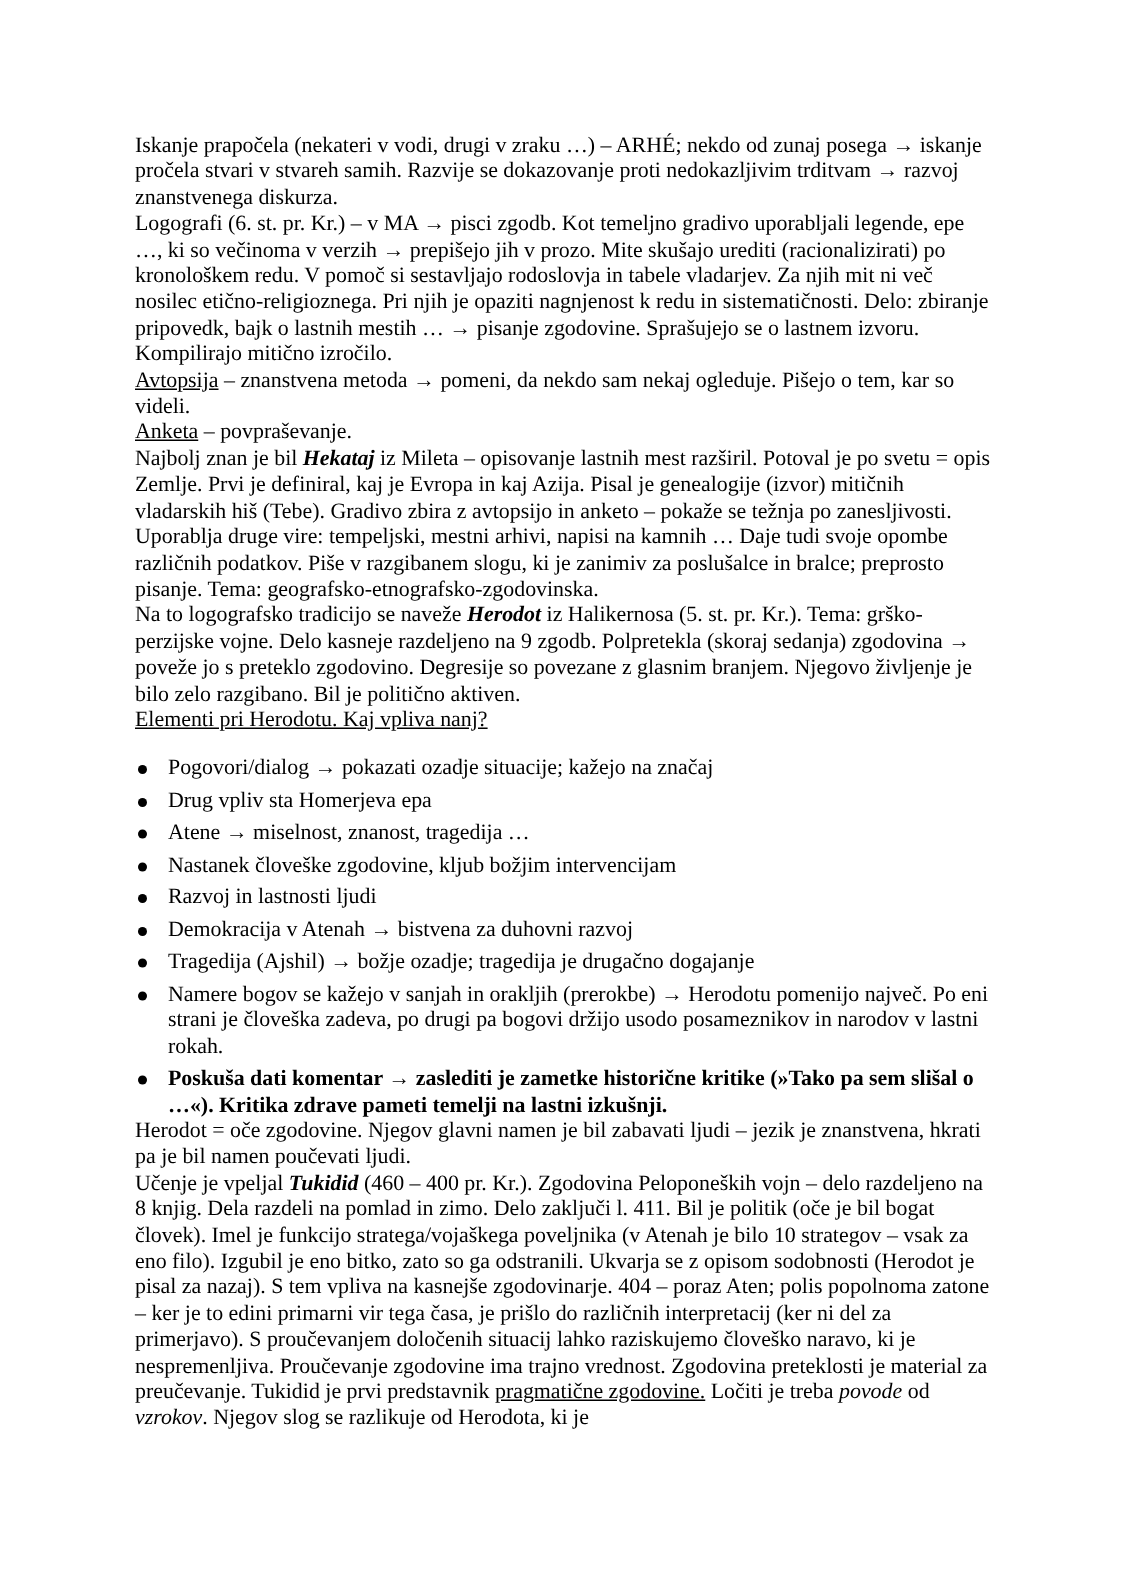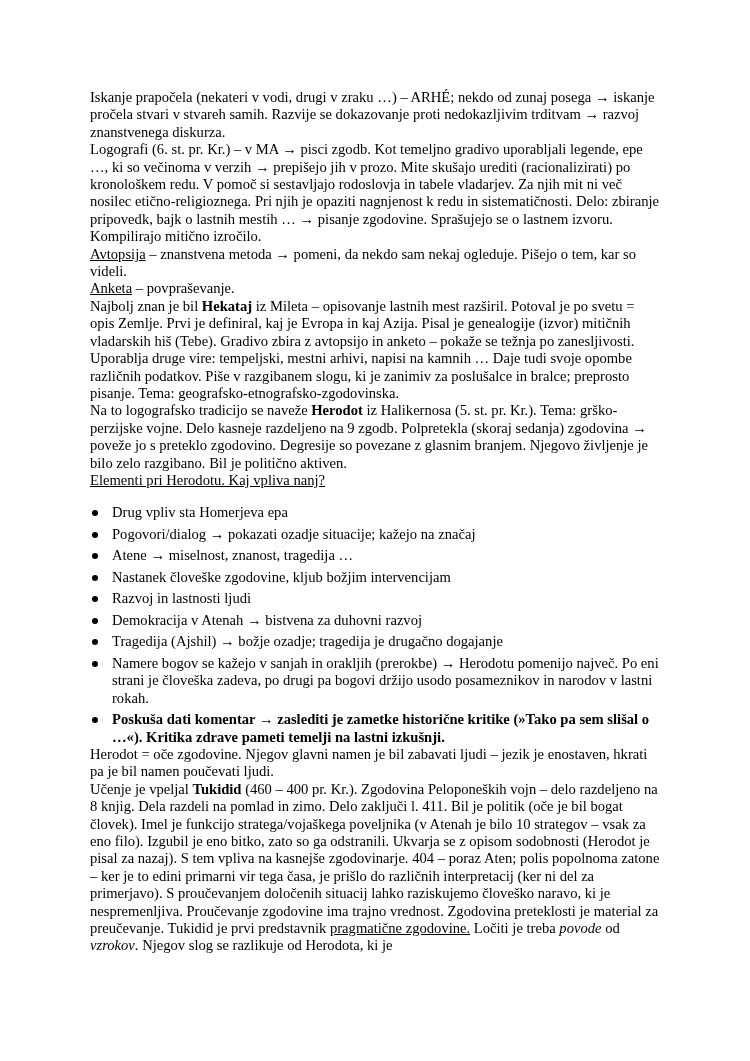--- a/index.html
+++ b/index.html
@@ -9,21 +9,21 @@
     left: 90px;
     top: 89px;
     width: 572px;
     font-family: "Liberation Serif", "DejaVu Serif", serif;
     font-size: 14.6px;
     line-height: 17.4px;
     color: #000;
   }
   .page p { margin: 0; }
   .u { text-decoration: underline; }
-  b { font-weight: bold; }
+  b { font-weight: bold; font-style: italic; }
   i { font-style: italic; }
   ul.bullets { list-style: none; margin: 0; padding: 0; }
   ul.bullets li {
     position: relative;
     padding-left: 22px;
     margin: 0 0 4.1px 0;
   }
   ul.bullets li .dot {
     position: absolute;
     left: 2px;
@@ -48,28 +48,28 @@
 
   <p><span class="u">Anketa</span><span> – povpraševanje.</span></p>
 
   <p><span>Najbolj znan je bil </span><b>Hekataj</b><span> iz Mileta – opisovanje lastnih mest razširil. Potoval je po svetu = opis Zemlje. Prvi je definiral, kaj je Evropa in kaj Azija. Pisal je genealogije (izvor) mitičnih vladarskih hiš (Tebe). Gradivo zbira z avtopsijo in anketo – pokaže se težnja po zanesljivosti. Uporablja druge vire: tempeljski, mestni arhivi, napisi na kamnih … Daje tudi svoje opombe različnih podatkov. Piše v razgibanem slogu, ki je zanimiv za poslušalce in bralce; preprosto pisanje. Tema: geografsko-etnografsko-zgodovinska.</span></p>
 
   <p><span>Na to logografsko tradicijo se naveže </span><b>Herodot</b><span> iz Halikernosa (5. st. pr. Kr.). Tema: grško-perzijske vojne. Delo kasneje razdeljeno na 9 zgodb. Polpretekla (skoraj sedanja) zgodovina → poveže jo s preteklo zgodovino. Degresije so povezane z glasnim branjem. Njegovo življenje je bilo zelo razgibano. Bil je politično aktiven.</span></p>
 
   <p class="u" style="display:inline-block; margin-bottom:15px;">Elementi pri Herodotu. Kaj vpliva nanj?</p>
 
   <ul class="bullets">
+    <li><span class="dot"></span><span>Pogovori/dialog → pokazati ozadje situacije; kažejo na značaj</span></li>
     <li><span class="dot"></span><span>Drug vpliv sta Homerjeva epa</span></li>
-    <li><span class="dot"></span><span>Pogovori/dialog → pokazati ozadje situacije; kažejo na značaj</span></li>
     <li><span class="dot"></span><span>Atene → miselnost, znanost, tragedija …</span></li>
     <li><span class="dot"></span><span>Nastanek človeške zgodovine, kljub božjim intervencijam</span></li>
     <li><span class="dot"></span><span>Razvoj in lastnosti ljudi</span></li>
     <li><span class="dot"></span><span>Demokracija v Atenah → bistvena za duhovni razvoj</span></li>
     <li><span class="dot"></span><span>Tragedija (Ajshil) → božje ozadje; tragedija je drugačno dogajanje</span></li>
     <li><span class="dot"></span><span>Namere bogov se kažejo v sanjah in orakljih (prerokbe) → Herodotu pomenijo največ. Po eni strani je človeška zadeva, po drugi pa bogovi držijo usodo posameznikov in narodov v lastni rokah.</span></li>
     <li><span class="dot"></span><span>Poskuša dati komentar → zaslediti je zametke historične kritike (»Tako pa sem slišal o …«). Kritika zdrave pameti temelji na lastni izkušnji.</span></li>
   </ul>
 
-  <p>Herodot = oče zgodovine. Njegov glavni namen je bil zabavati ljudi – jezik je enostaven, hkrati pa je bil namen poučevati ljudi.</p>
+  <p>Herodot = oče zgodovine. Njegov glavni namen je bil zabavati ljudi – jezik je znanstvena, hkrati pa je bil namen poučevati ljudi.</p>
 
   <p><span>Učenje je vpeljal </span><b>Tukidid</b><span> (460 – 400 pr. Kr.). Zgodovina Peloponeških vojn – delo razdeljeno na 8 knjig. Dela razdeli na pomlad in zimo. Delo zaključi l. 411. Bil je politik (oče je bil bogat človek). Imel je funkcijo stratega/vojaškega poveljnika (v Atenah je bilo 10 strategov – vsak za eno filo). Izgubil je eno bitko, zato so ga odstranili. Ukvarja se z opisom sodobnosti (Herodot je pisal za nazaj). S tem vpliva na kasnejše zgodovinarje. 404 – poraz Aten; polis popolnoma zatone – ker je to edini primarni vir tega časa, je prišlo do različnih interpretacij (ker ni del za primerjavo). S proučevanjem določenih situacij lahko raziskujemo človeško naravo, ki je nespremenljiva. Proučevanje zgodovine ima trajno vrednost. Zgodovina preteklosti je material za preučevanje. Tukidid je prvi predstavnik </span><span class="u">pragmatične zgodovine.</span><span> Ločiti je treba </span><i>povode</i><span> od </span><i>vzrokov</i><span>. Njegov slog se razlikuje od Herodota, ki je</span></p>
 
 </div>
 
 </body></html>

